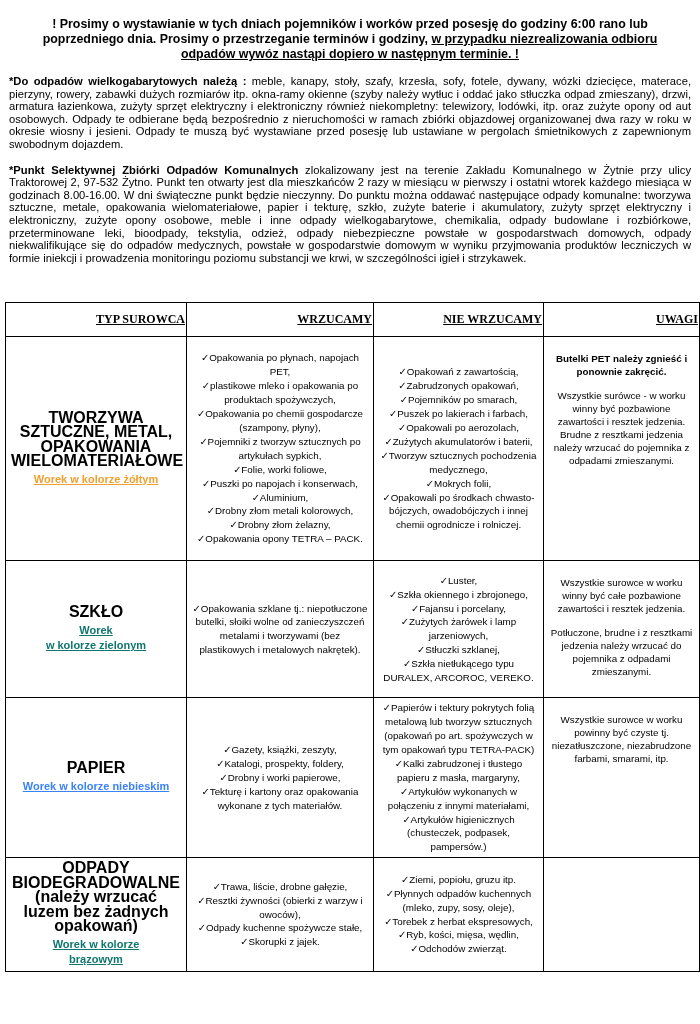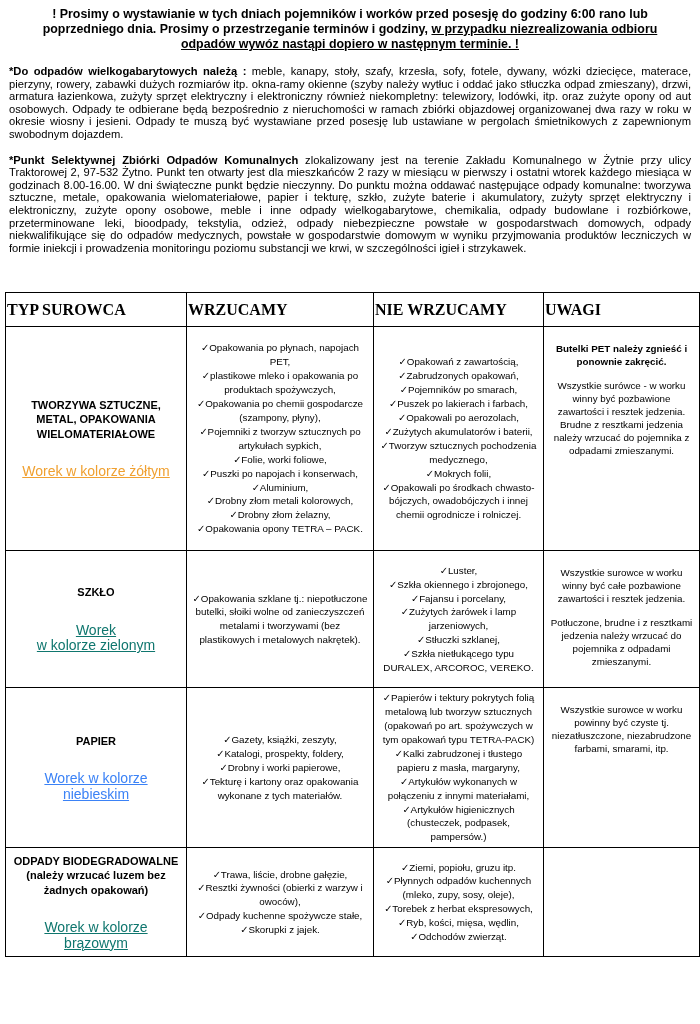--- a/index.html
+++ b/index.html
@@ -1,49 +1,49 @@
 <!DOCTYPE html>
 <html><head>
 <meta charset="utf-8">
 <style>
   html,body{margin:0;padding:0;background:#fff;}
   .page{
     width:700px;height:1024px;box-sizing:border-box;overflow:hidden;
-    background:#fff;color:#000;padding-top:7px;
+    background:#fff;color:#000;padding-top:17px;
     font-family:"Liberation Sans",sans-serif;
   }
   .notice{
     font-weight:bold;text-align:center;
     font-size:12.4px;line-height:15px;padding:0 14px;
   }
   .notice .u{text-decoration:underline;}
   .para{
     text-align:justify;font-size:11.2px;line-height:12.6px;
     margin:13px 9px 0 9px;
   }
   .para b{font-weight:bold;}
   table.waste{
     border-collapse:collapse;table-layout:fixed;
     margin:38px 3px 0 5px;width:694px;
   }
   table.waste th, table.waste td{border:1.5px solid #000;}
   table.waste th{
-    font-family:"Liberation Serif",serif;font-size:16px;font-weight:bold;
-    height:31px;text-align:left;vertical-align:middle;
+    font-family:"Liberation Serif",serif;font-size:12px;font-weight:bold;
+    text-decoration:underline;height:31px;text-align:right;vertical-align:middle;
   }
   tbody tr:nth-child(1){height:224px;}
   tbody tr:nth-child(2){height:137px;}
   tbody tr:nth-child(3){height:151px;}
   tbody tr:nth-child(4){height:109px;}
   td{
 
     text-align:center;vertical-align:middle;padding:3px 5px;box-sizing:border-box;
   }
-  .type-title{font-weight:bold;font-size:11px;line-height:14.5px;}
-  .bag{font-weight:normal;font-size:14px;line-height:15.5px;margin-top:23px;}
+  .type-title{font-weight:bold;font-size:16px;line-height:14.5px;}
+  .bag{font-weight:bold;font-size:11px;line-height:15.5px;margin-top:3px;}
   .bag div{text-decoration:underline;}
   .item{font-size:9.8px;line-height:13.9px;}
   td.uwagi-cell{vertical-align:top;padding-top:15px;}
   .uw{font-size:9.8px;line-height:13px;margin:0 0 11px 0;}
   .uw.bold{font-weight:bold;}
 </style>
 </head>
 <body>
 
 <div class="page">

